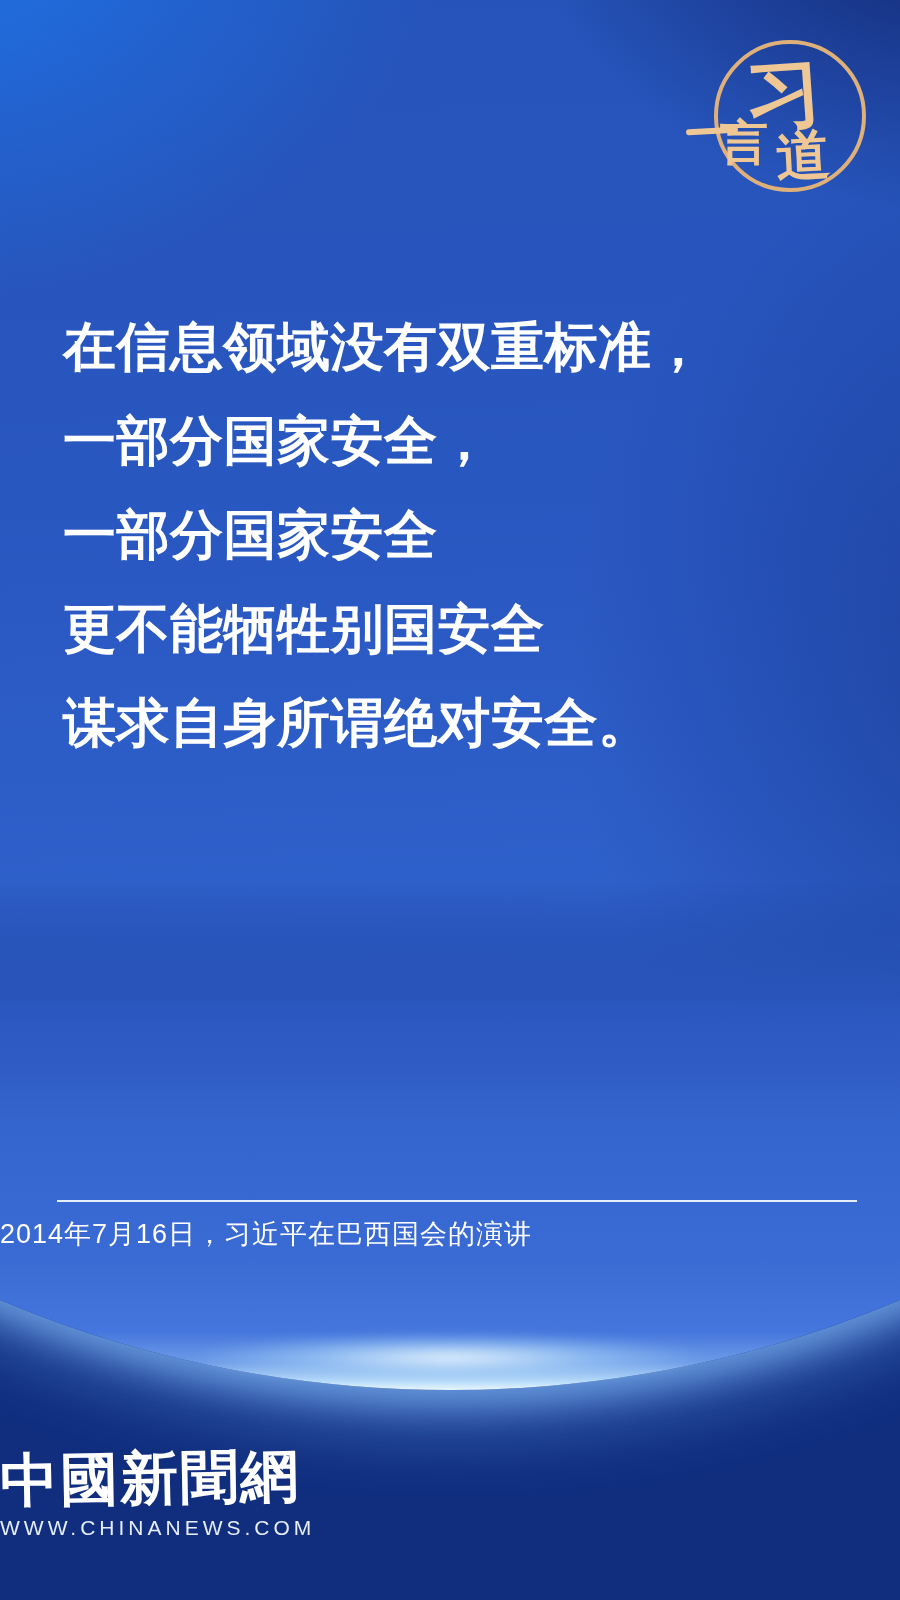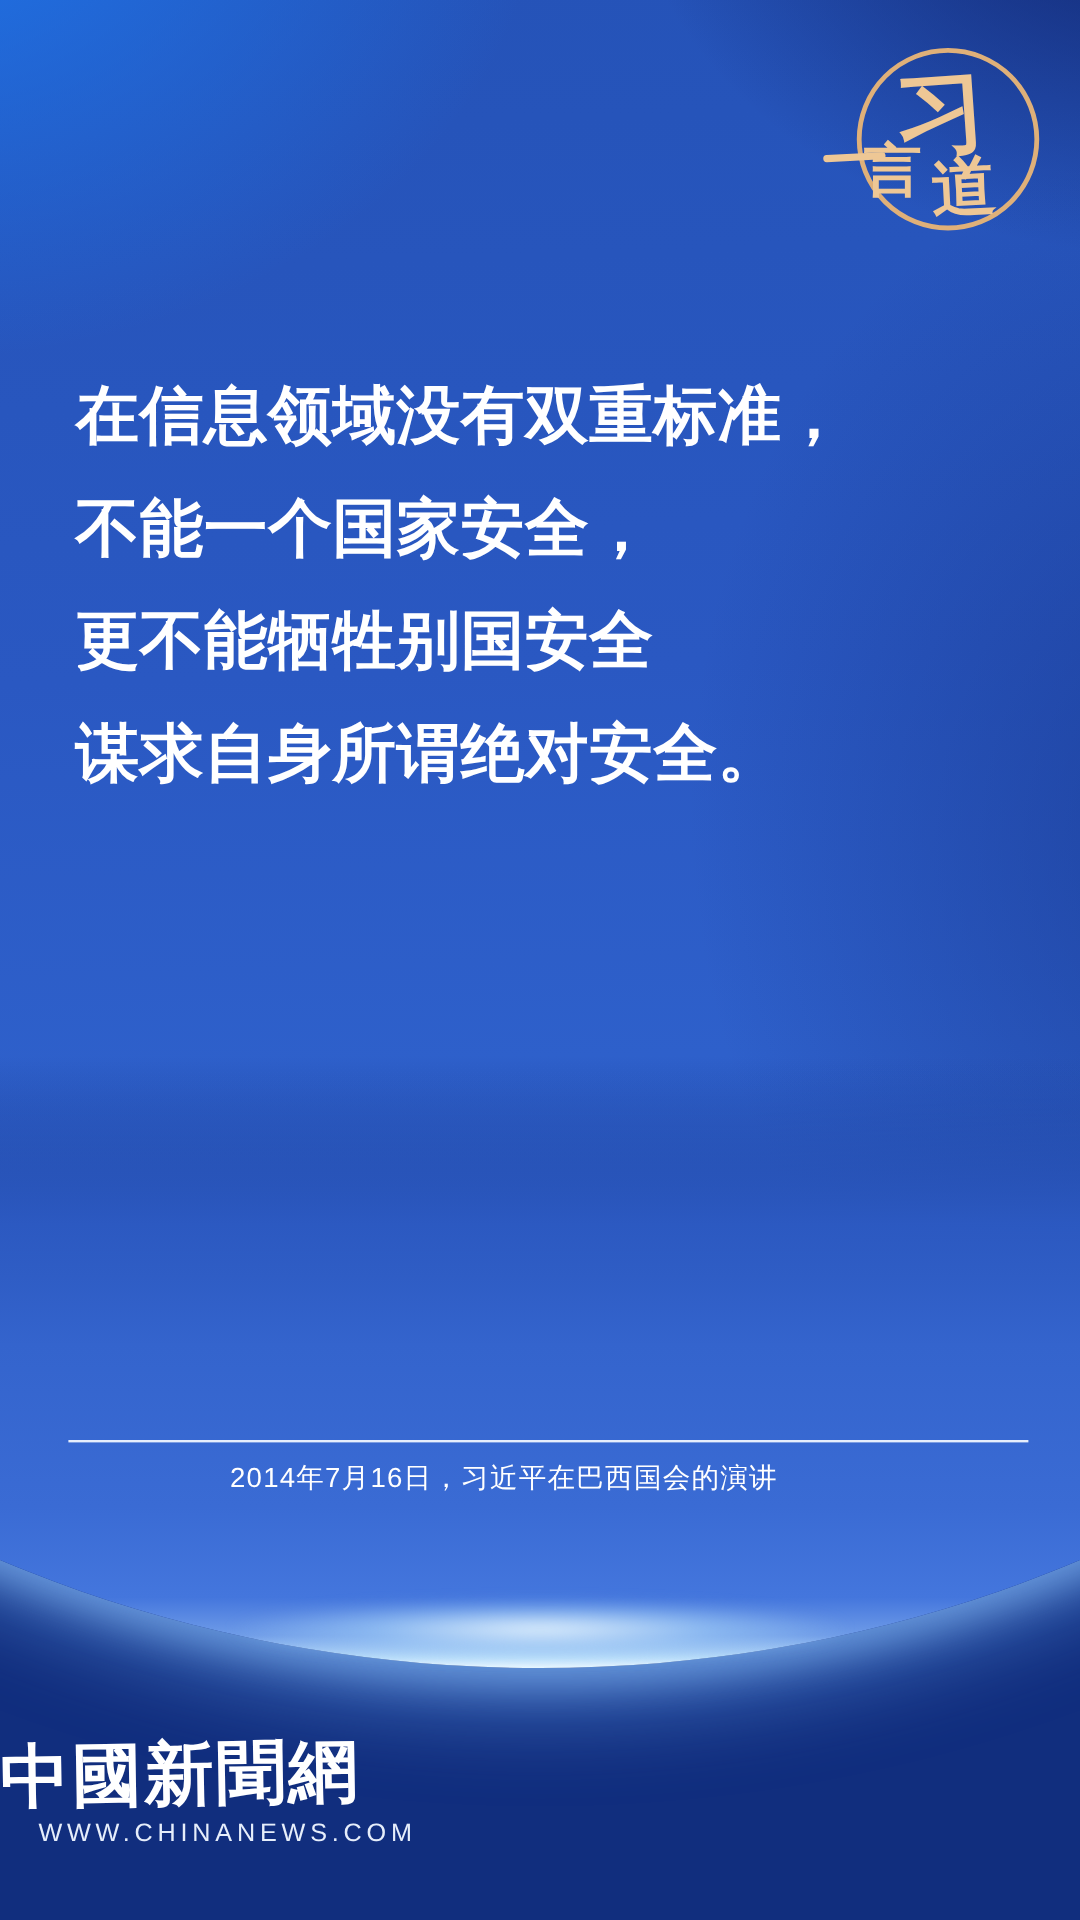--- a/index.html
+++ b/index.html
@@ -70,34 +70,33 @@
     font-size:53px;font-weight:bold;line-height:94px;
     letter-spacing:0.5px;
   }
   
   .divider{
     position:absolute;left:57px;top:1200px;width:800px;height:2px;
     background:rgba(245,250,255,0.92);
   }
   .attribution{
     position:absolute;left:0;right:60px;top:1216px;
-    text-align:center;
     color:var(--text-white,#ffffff);
-    font-size:23px;font-weight:normal;letter-spacing:1px;
+    font-size:27px;font-weight:normal;letter-spacing:1px;
   }
   
   .footer{position:absolute;left:0;right:0;top:1438px;text-align:left;color:var(--text-white,#ffffff);}
   .brand-name{
     font-family:"DejaVu Serif","Liberation Serif",serif;
     font-weight:bold;font-size:58px;line-height:70px;letter-spacing:2px;
     transform:rotate(-1deg);
   }
   .brand-url{
     margin-top:8px;
-    font-size:21px;letter-spacing:4px;color:#e6eefb;font-weight:normal;padding-left:32px;
+    font-size:21px;letter-spacing:4px;color:#e6eefb;font-weight:normal;
   }
 </style>
 </head>
 <body>
 
 <div class="poster">
 
   <div class="bg-base"></div>
   <div class="bg-bottom-dark"></div>
   <div class="arc-glow"></div>
@@ -106,21 +105,22 @@
   <div class="logo">
     <div class="logo-circle"></div>
     <div class="logo-stroke"></div>
     <div class="logo-char logo-xi">习</div>
     <div class="logo-char logo-yan">言</div>
     <div class="logo-char logo-dao">道</div>
   </div>
 
   <div class="quote">
     <div>在信息领域没有双重标准，</div>
-    <div>不能一个国家安全，</div>
+    <div>一部分国家安全，</div>
+    <div>一部分国家安全</div>
     <div>更不能牺牲别国安全</div>
     <div>谋求自身所谓绝对安全。</div>
   </div>
 
   <div class="divider"></div>
   <div class="attribution">2014年7月16日，习近平在巴西国会的演讲</div>
 
   <div class="footer">
     <div class="brand-name">中國新聞網</div>
     <div class="brand-url">WWW.CHINANEWS.COM</div>

